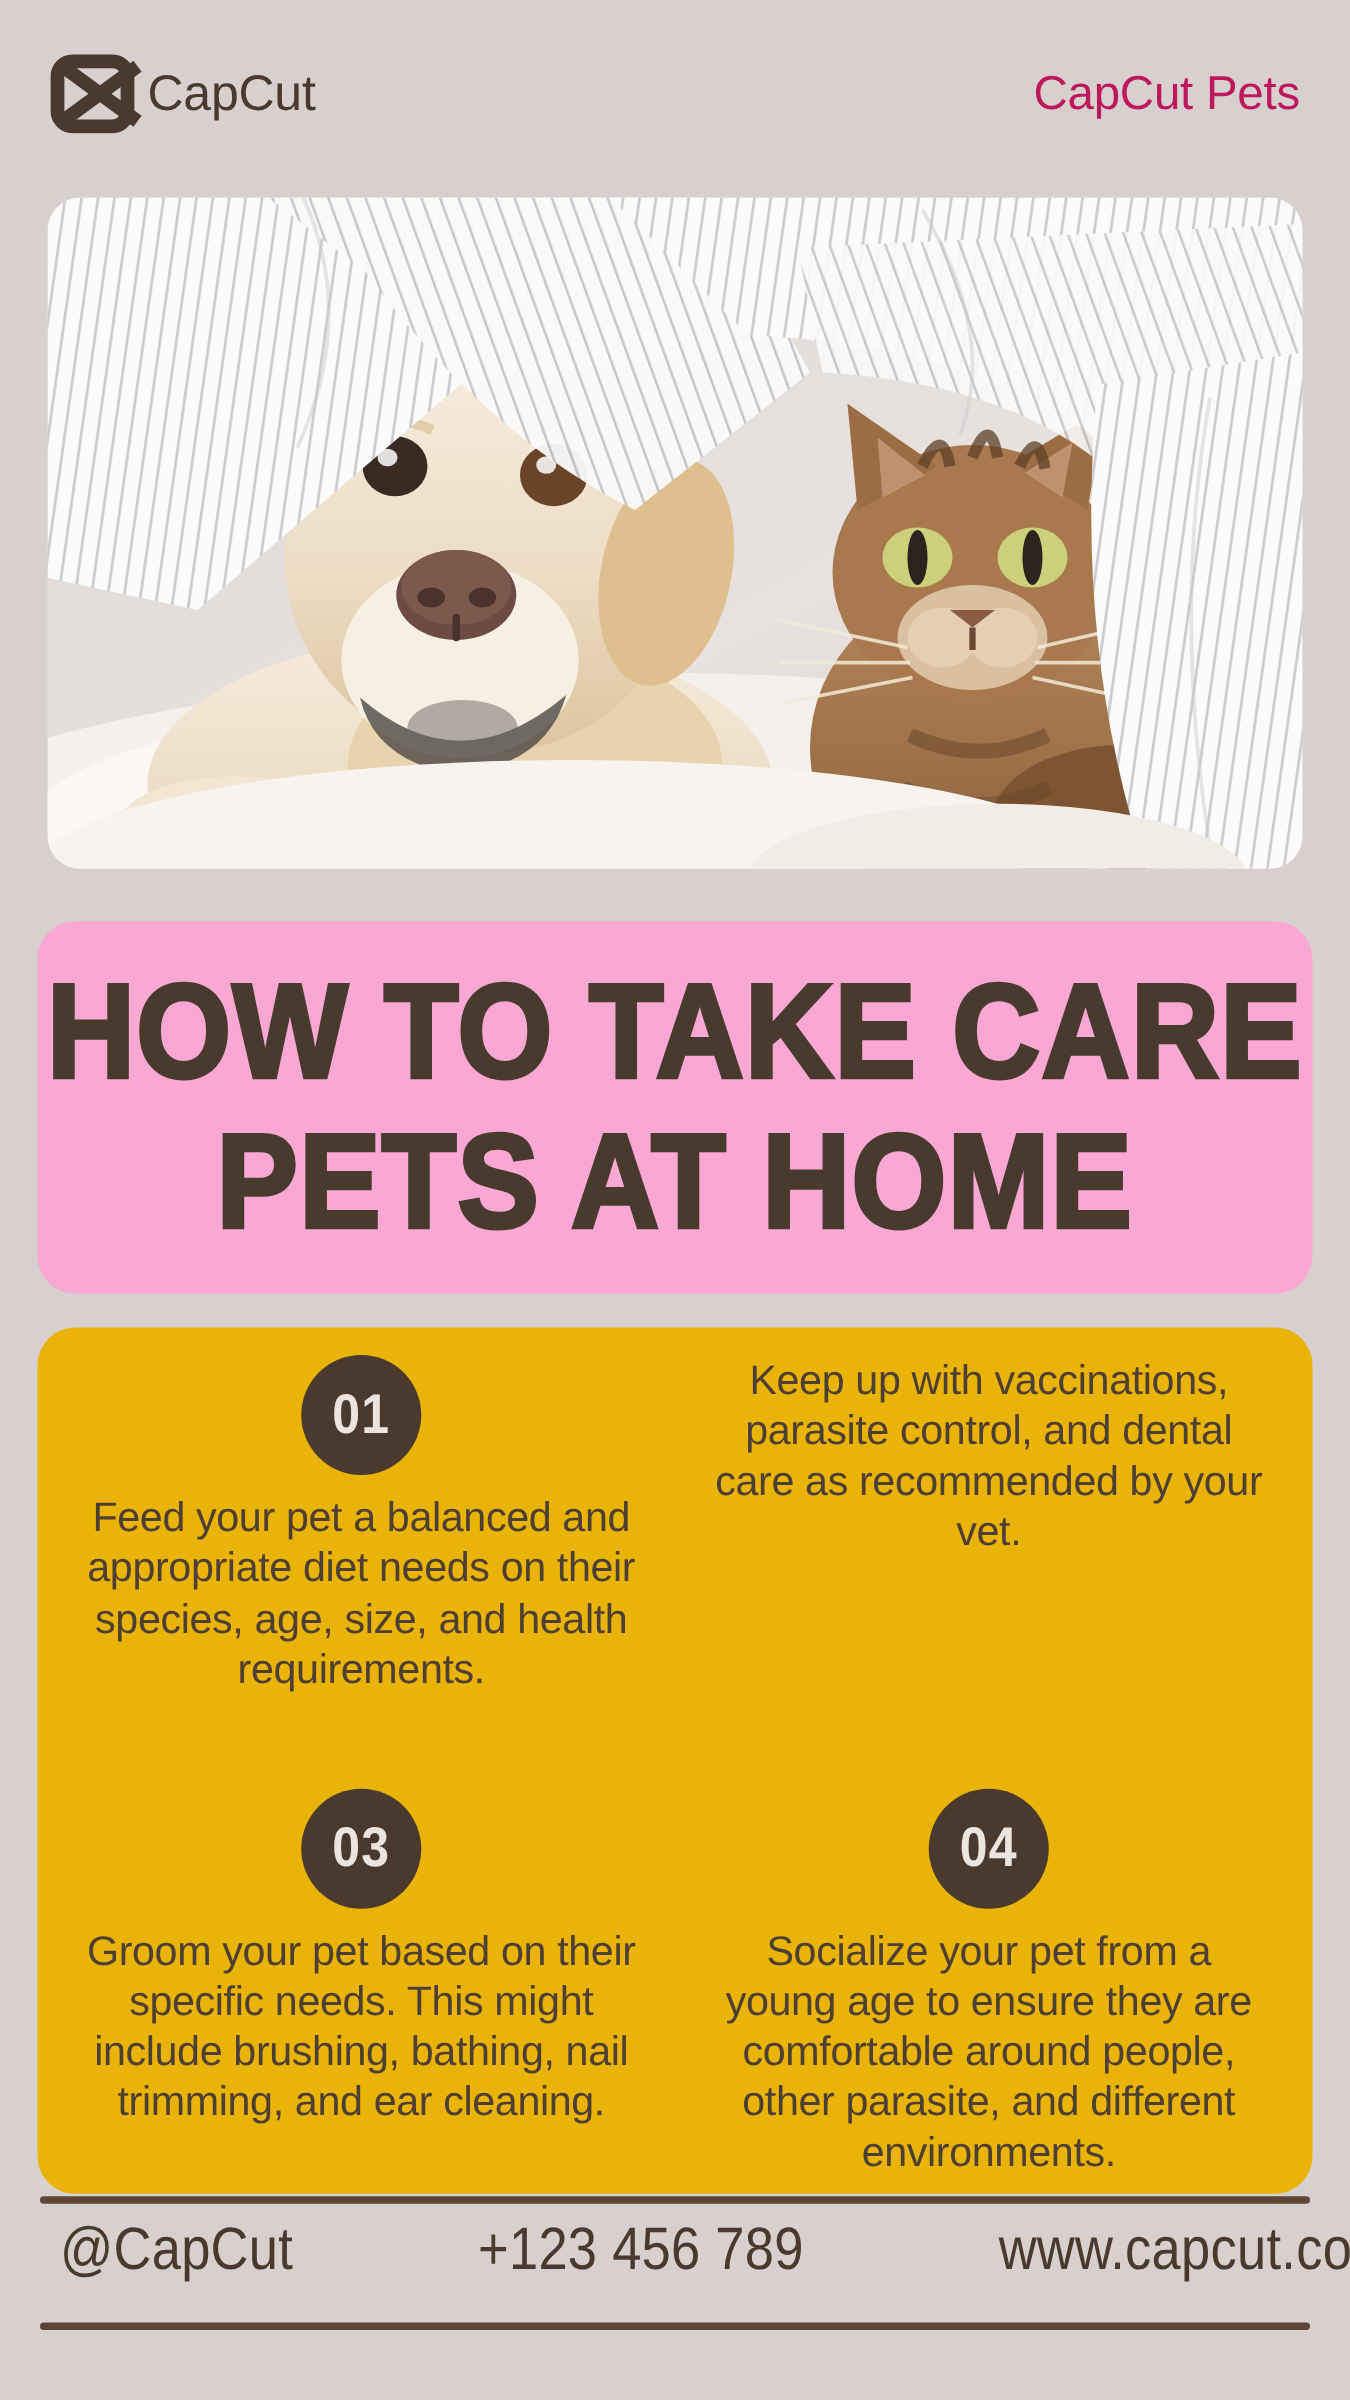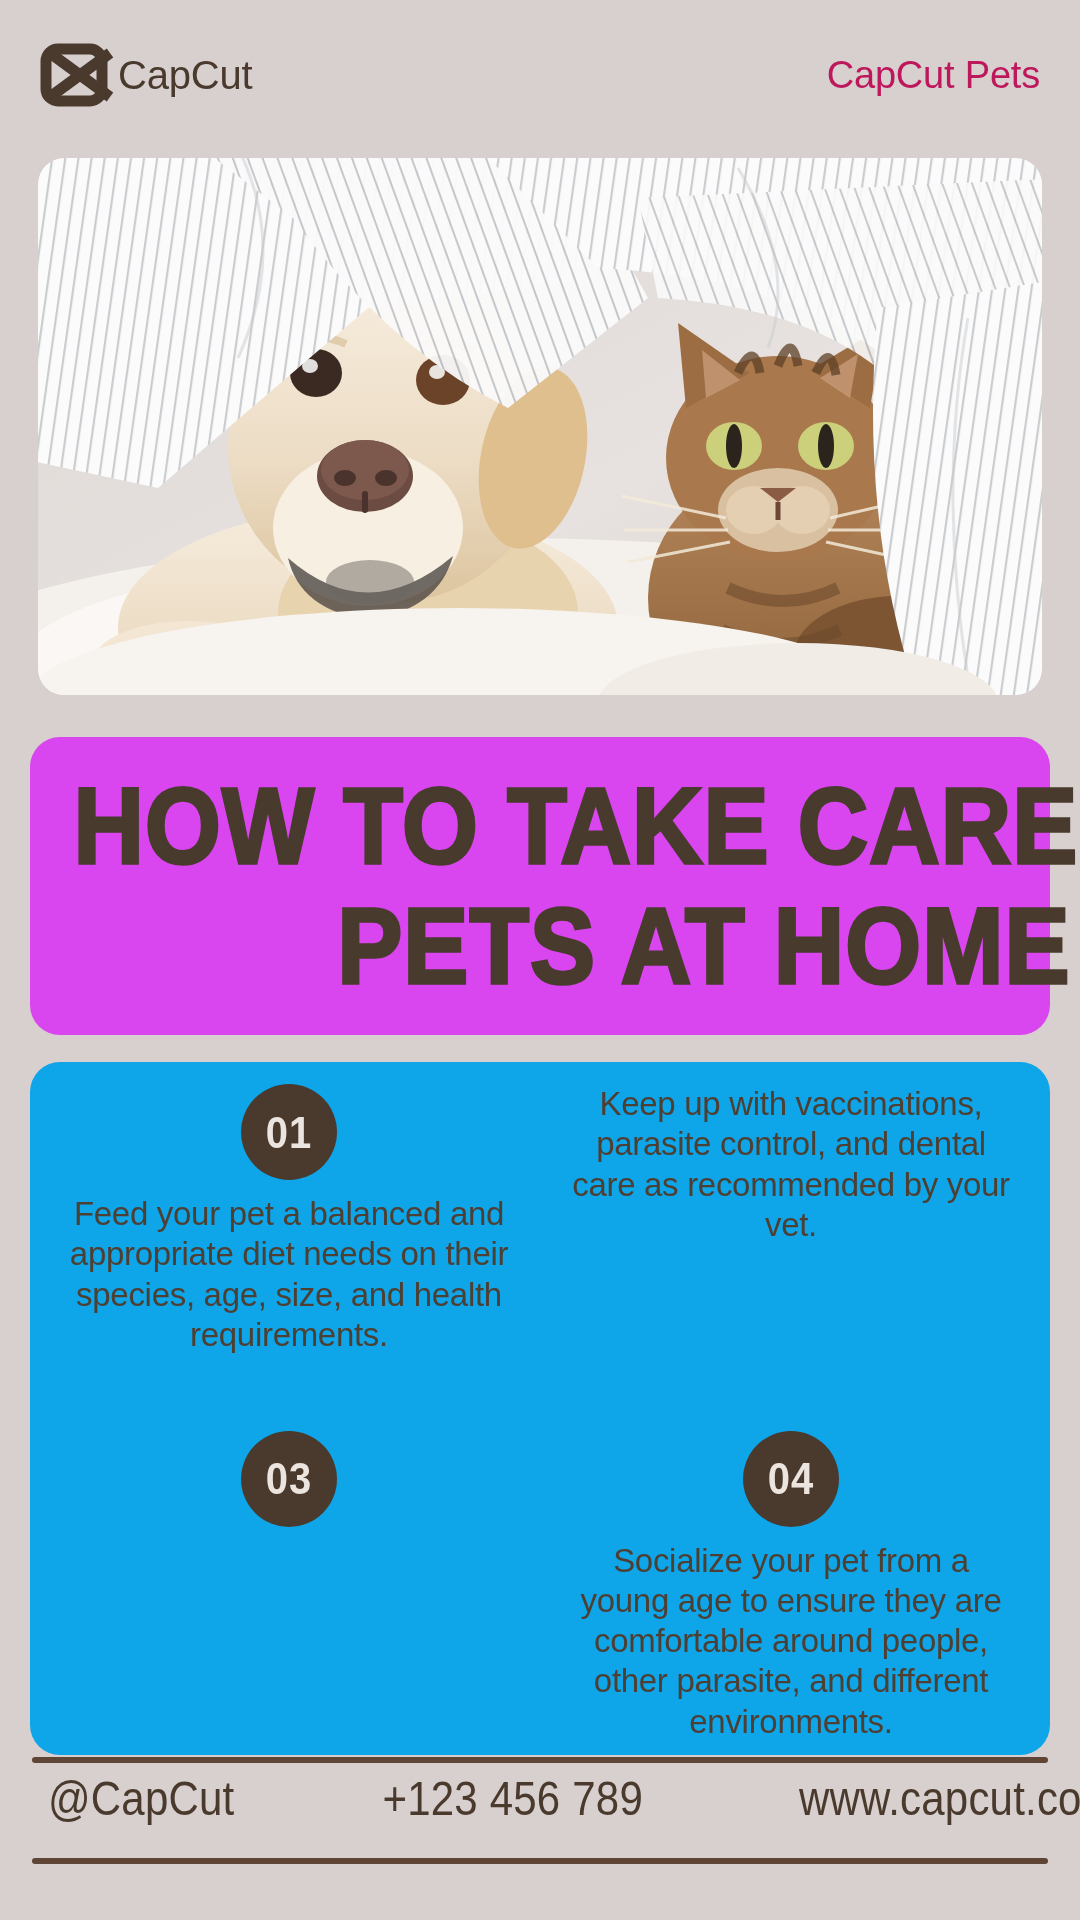--- a/index.html
+++ b/index.html
@@ -41,24 +41,24 @@
     width:1004px; height:537px;
     border-radius:26px; overflow:hidden;
     background:#ded9d6;
   }
   .hero svg{ display:block; width:100%; height:100%; }
 
   
   .title-banner{
     position:absolute; left:30px; top:737px;
     width:1020px; height:298px;
-    background:#d946ef;
+    background:#f9a8d4;
     border-radius:30px;
     display:flex; flex-direction:column;
-    align-items:flex-end; justify-content:center;
+    align-items:center; justify-content:center;
   }
   .title-line{
     color:#493a2e;
     font-family:"Liberation Sans Narrow","Liberation Sans", sans-serif;
     font-weight:700;
     font-size:92px;
     line-height:1.07;
     letter-spacing:1px;
     text-transform:uppercase;
     text-align:center;
@@ -66,21 +66,21 @@
     transform-origin:center;
     white-space:nowrap;
     -webkit-text-stroke:3px #493a2e;
   }
   .title-line + .title-line{ margin-top:22px; }
 
   
   .cards-panel{
     position:absolute; left:30px; top:1062px;
     width:1020px; height:693px;
-    background:#0ea5e9;
+    background:#eab308;
     border-radius:30px;
     display:grid;
     grid-template-columns:1fr 1fr;
     grid-template-rows:1fr 1fr;
     padding:0 8px;
   }
   .card{
     display:flex; flex-direction:column; align-items:center;
     padding:22px 26px 0 26px;
   }
@@ -293,20 +293,21 @@
       </div>
       <div class="card-text">Feed your pet a balanced and appropriate diet needs on their species, age, size, and health requirements.</div>
     </div>
     <div class="card">
       <div class="card-text">Keep up with vaccinations, parasite control, and dental care as recommended by your vet.</div>
     </div>
     <div class="card">
       <div class="badge">
         <span class="badge-num">03</span>
       </div>
+      <div class="card-text">Groom your pet based on their specific needs. This might include brushing, bathing, nail trimming, and ear cleaning.</div>
     </div>
     <div class="card">
       <div class="badge">
         <span class="badge-num">04</span>
       </div>
       <div class="card-text">Socialize your pet from a young age to ensure they are comfortable around people, other parasite, and different environments.</div>
     </div>
   </div>
 
   <div class="rule rule-top"></div>

